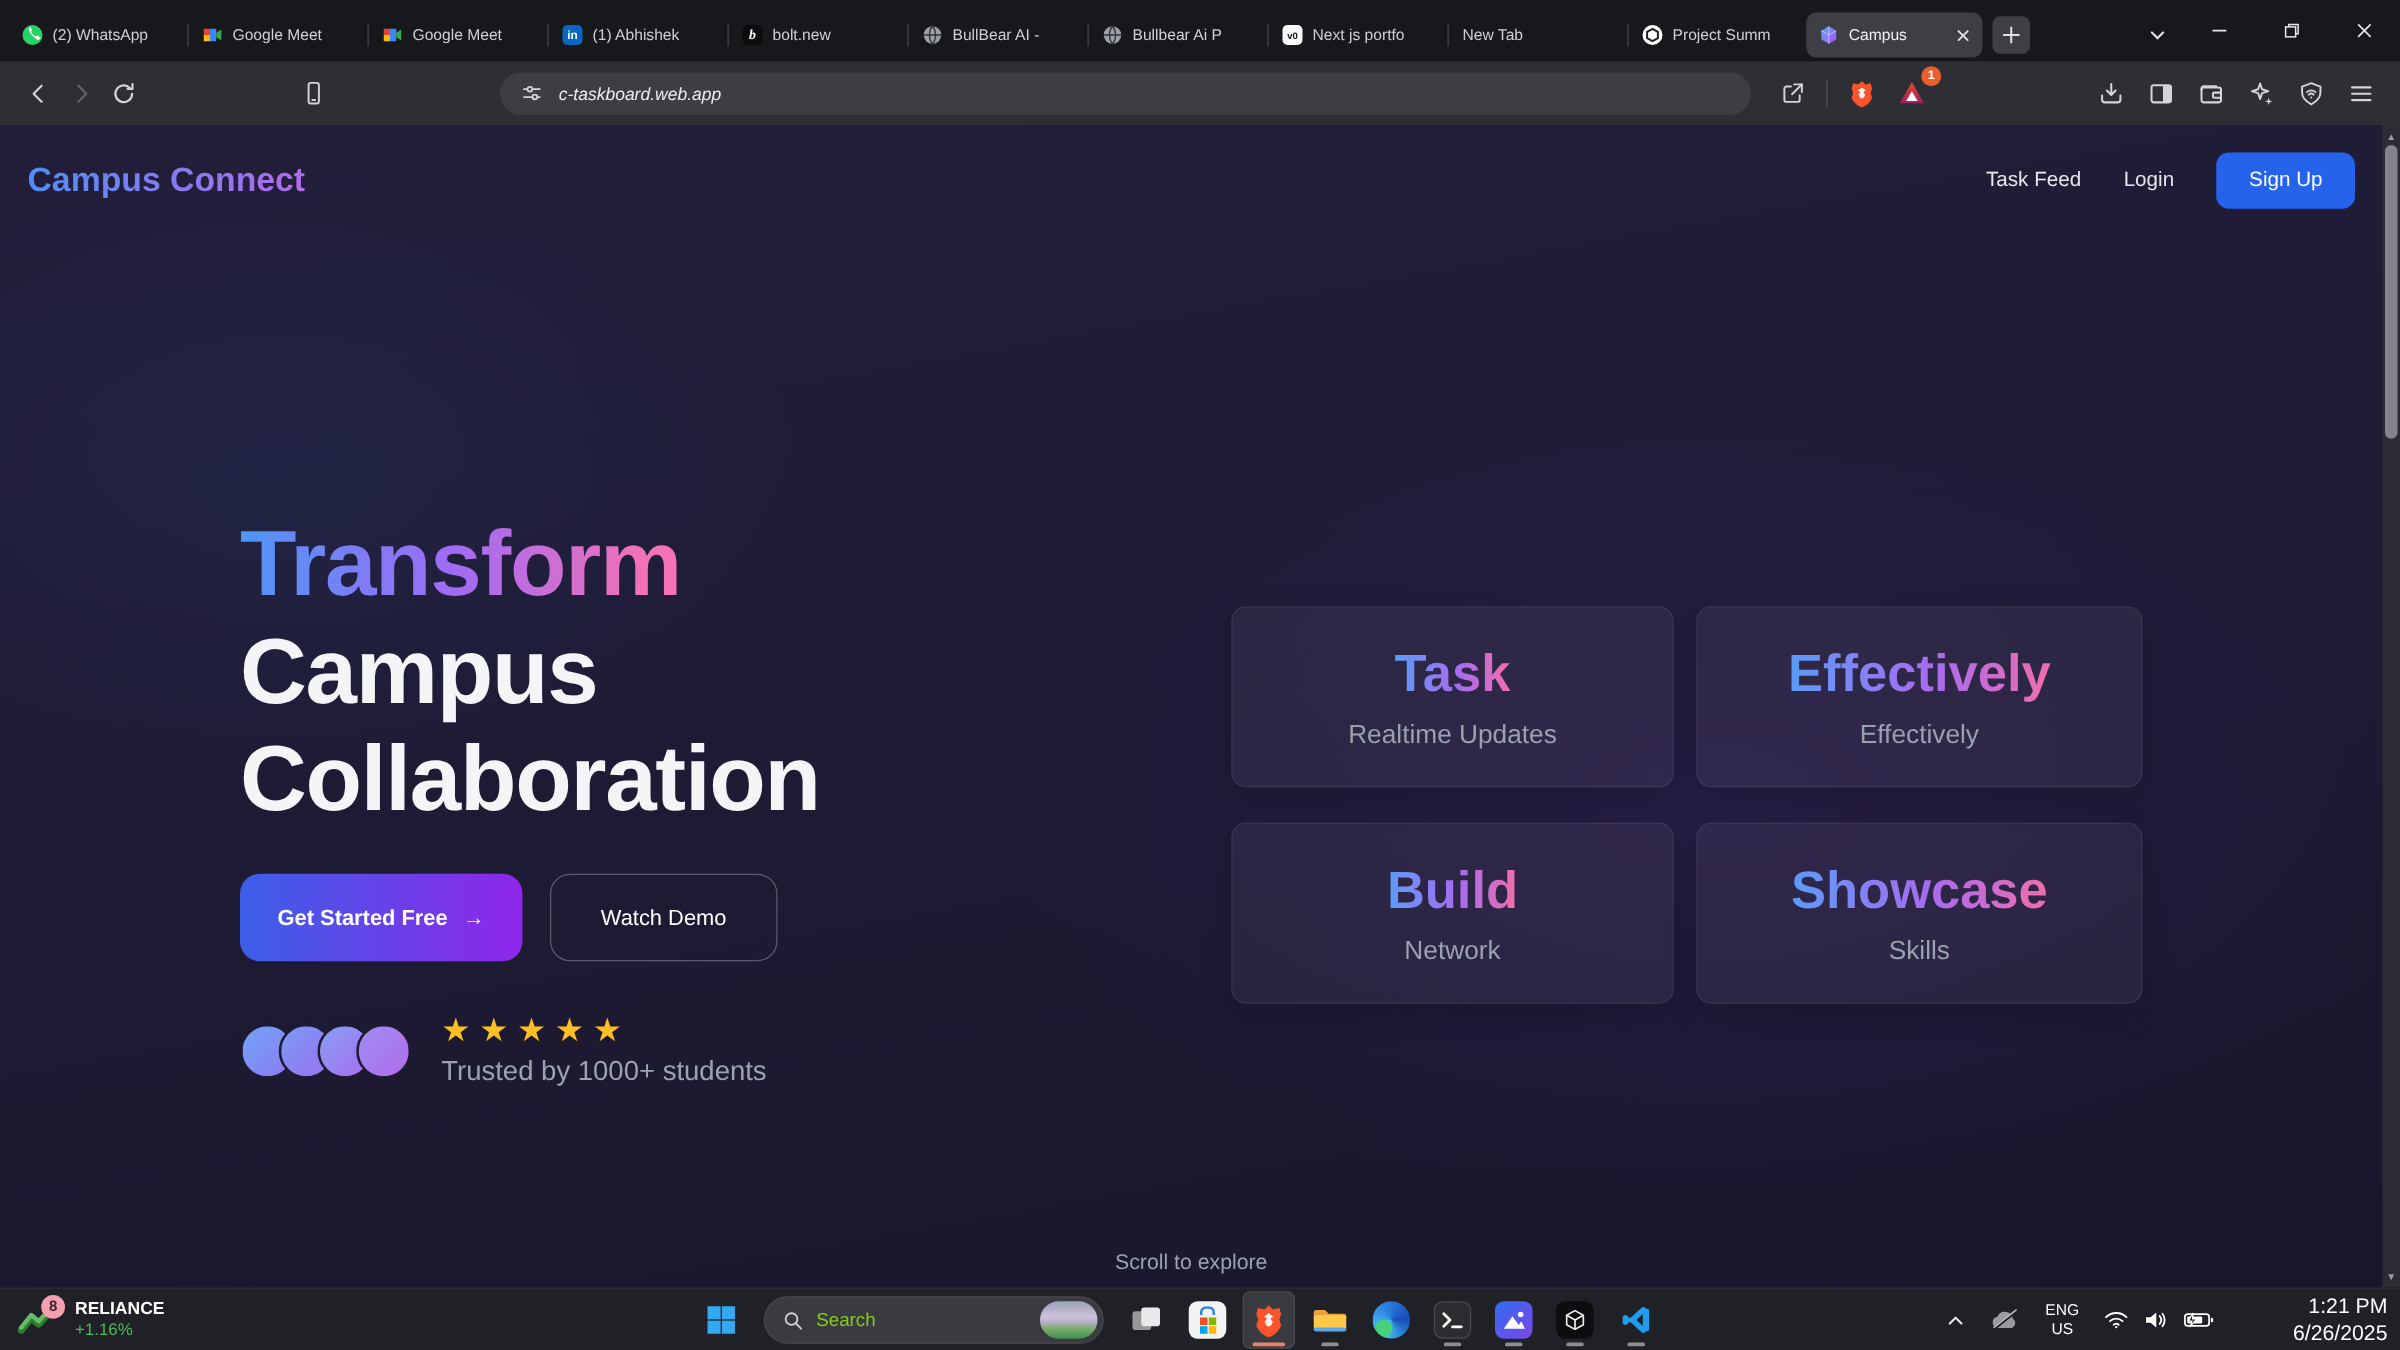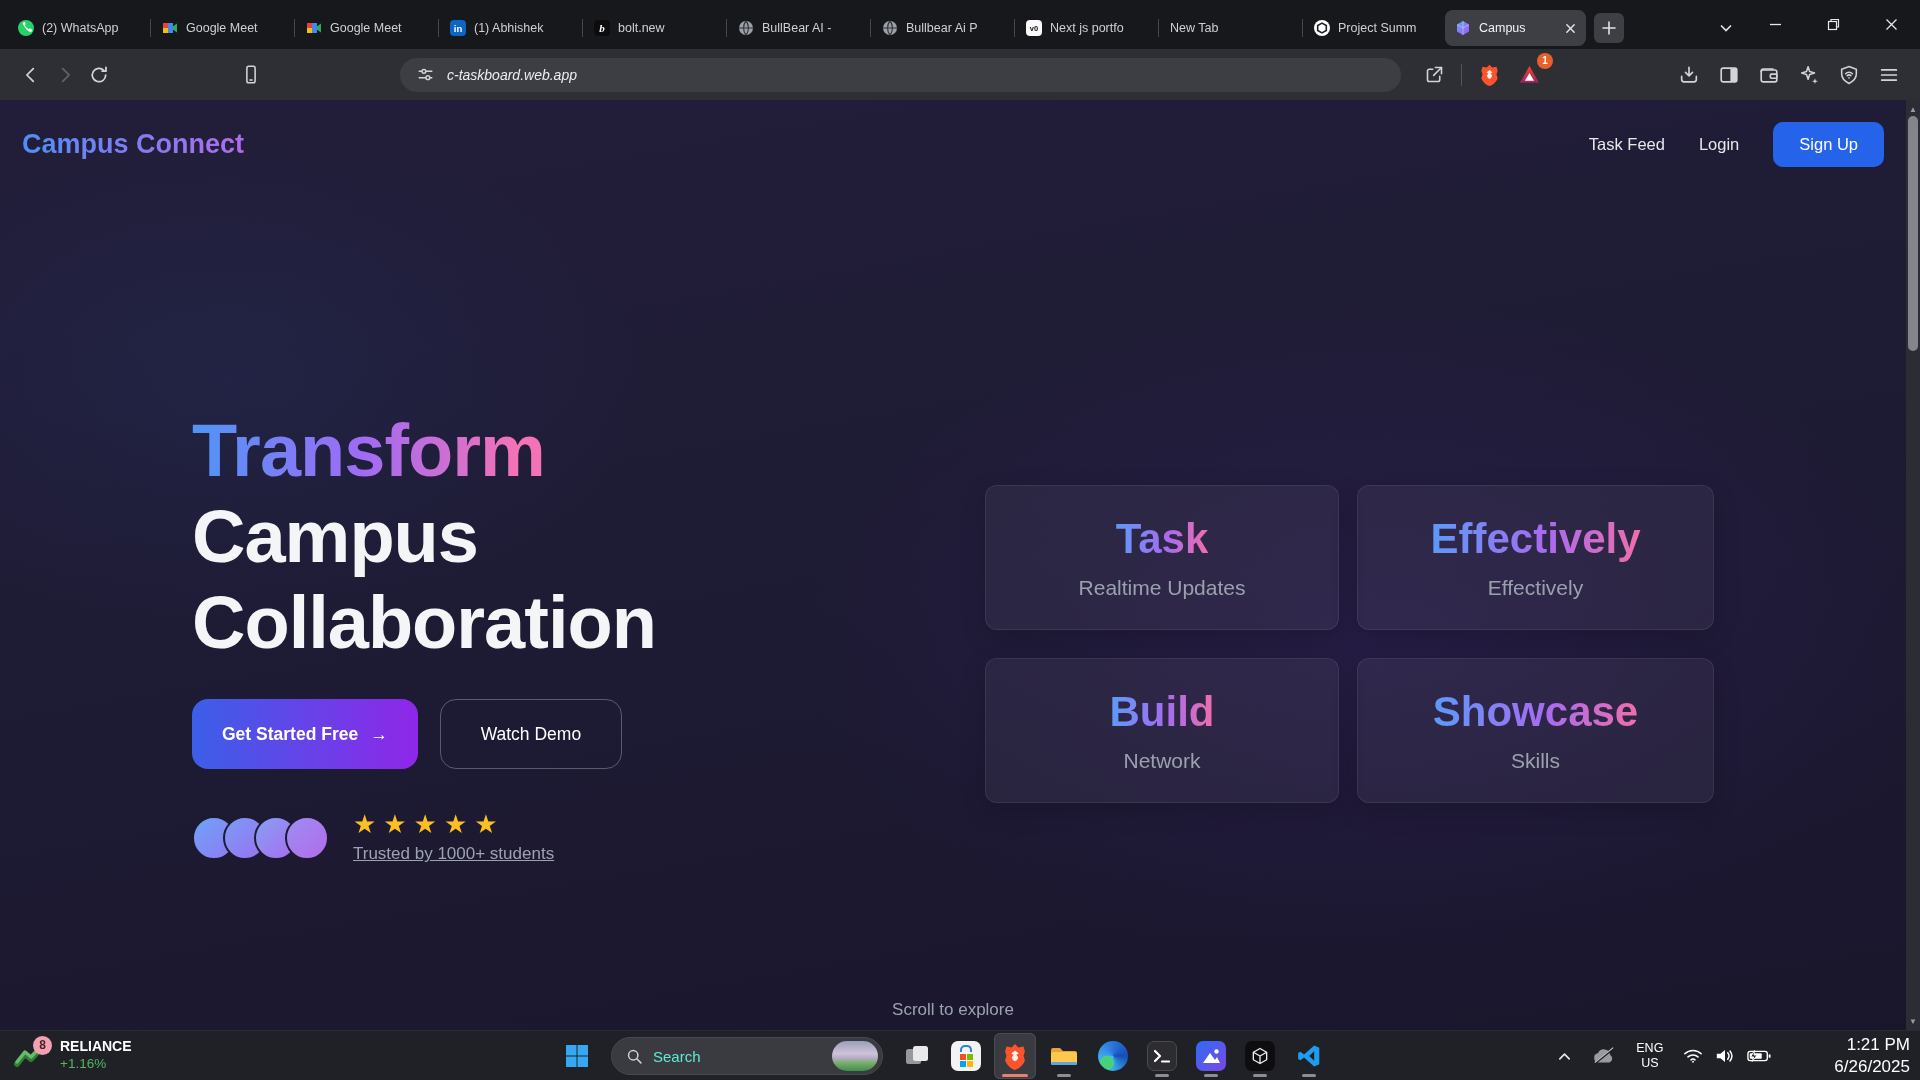--- a/index.html
+++ b/index.html
@@ -70,21 +70,21 @@
     font-size:17.5px; border-radius:16px; padding:0 40px; height:70px; cursor:pointer; font-family:inherit; }
   .trust-row { display:flex; align-items:center; gap:24px; margin-top:42px; }
   .avatars { display:flex; }
   .avatar { width:44px; height:44px; border-radius:50%; border:2px solid #1d1a31; }
   .avatar + .avatar { margin-left:-13px; }
   .av1 { background:linear-gradient(135deg,#6fa3f8,#8d7bf2); }
   .av2 { background:linear-gradient(135deg,#7a9bf6,#9a71f0); }
   .av3 { background:linear-gradient(135deg,#86a0f4,#a86cf0); }
   .av4 { background:linear-gradient(135deg,#9d8df4,#b16cea); }
   .stars { color:#fbbf24; font-size:26px; letter-spacing:7px; line-height:1; }
-  .trust-text { color:#9ca3af; font-size:17px; margin-top:7px;text-decoration:underline; }
+  .trust-text { color:#9ca3af; font-size:22px; margin-top:7px; }
 
   .cards { position:absolute; left:985px; top:385px; display:grid;
     grid-template-columns:354px 357px; grid-auto-rows:145px; column-gap:18px; row-gap:28px; }
   .card { background:rgba(255,255,255,0.05); border:1px solid rgba(255,255,255,0.08); border-radius:12px;
     display:flex; flex-direction:column; align-items:center; justify-content:center; gap:13px;
     box-shadow:0 8px 24px rgba(0,0,0,0.18); }
   .card-title { font-size:42px; font-weight:bold;
     background:linear-gradient(90deg,#5b9bf8 0%,#a76bf0 55%,#f06eaa 100%);
     -webkit-background-clip:text; background-clip:text; color:transparent; }
   .card-sub { font-size:21px; color:#9aa1ae; }
@@ -104,21 +104,21 @@
   .stock-icon { position:relative; width:36px; height:32px; }
   .stock-badge { position:absolute; top:-4px; right:-2px; width:19px; height:19px; border-radius:50%;
     background:#f3a0b0; color:#43222b; font-size:12px; font-weight:bold; display:flex; align-items:center; justify-content:center; }
   .stock-symbol { color:#fff; font-size:14px; font-weight:bold; line-height:1.25; }
   .stock-change { color:#53b85c; font-size:13.5px; line-height:1.25; }
   .task-center { position:absolute; left:556px; top:0; height:50px; display:flex; align-items:center; gap:7px; }
   .start-tile, .app { width:42px; height:46px; border-radius:6px; display:flex; align-items:center;
     justify-content:center; position:relative; }
   .search-pill { width:272px; height:38px; border-radius:19px; background:#3a3b41; border:1px solid #48494f;
     display:flex; align-items:center; gap:10px; padding:0 4px 0 14px; margin:0 6px; }
-  .search-text { color:#5eead4; font-size:15px; flex:1; }
+  .search-text { color:#84cc16; font-size:15px; flex:1; }
   .search-img { width:46px; height:30px; border-radius:15px;
     background:linear-gradient(180deg,#9aa0b8 0%,#cfc3da 42%,#b9aecb 55%,#7cae6b 72%,#3f8f4f 100%); }
   .app.active-app { background:#3a3b41; box-shadow:inset 0 0 0 1px #4a4b51; }
   .dash { position:absolute; bottom:2px; left:50%; transform:translateX(-50%); width:14px; height:3px;
     border-radius:2px; background:#8d8e92; }
   .dash.brave-dash { width:26px; background:#e9826c; }
   .tile { border-radius:7px; display:flex; align-items:center; justify-content:center; }
   .edge-circle { width:30px; height:30px; border-radius:50%;
     background:
       radial-gradient(circle at 30% 72%, #47d17c 0 22%, transparent 24%),

